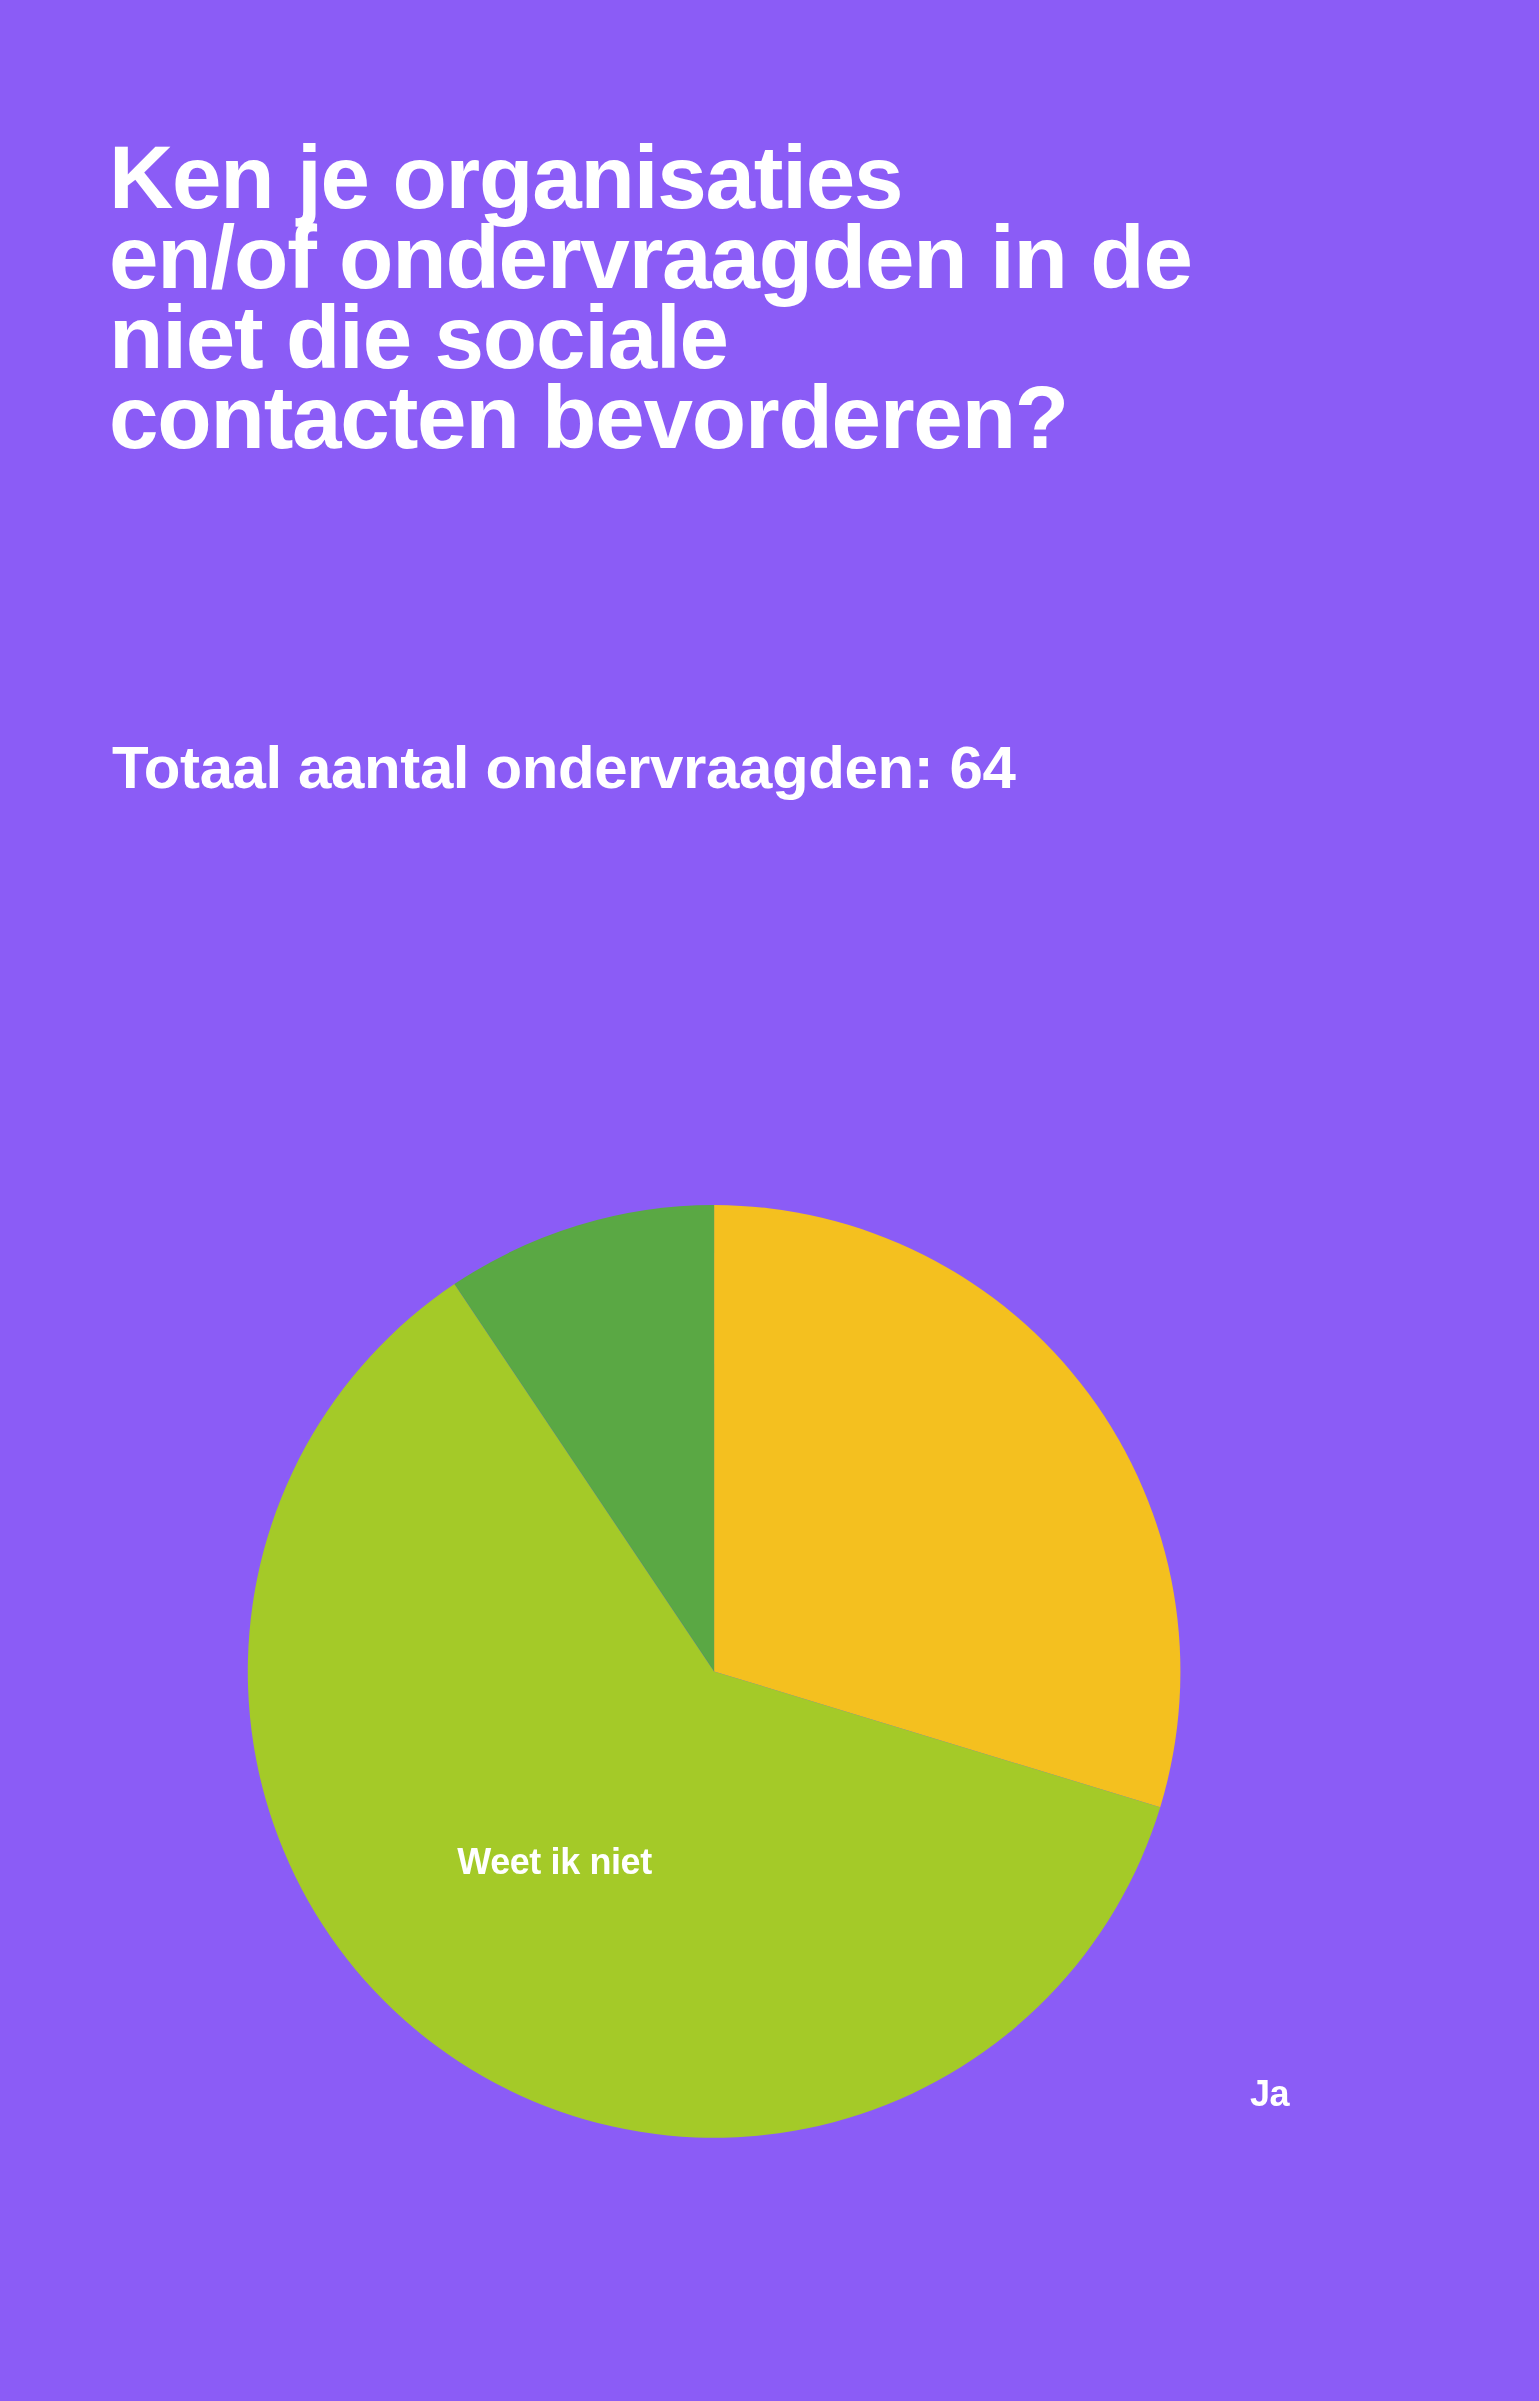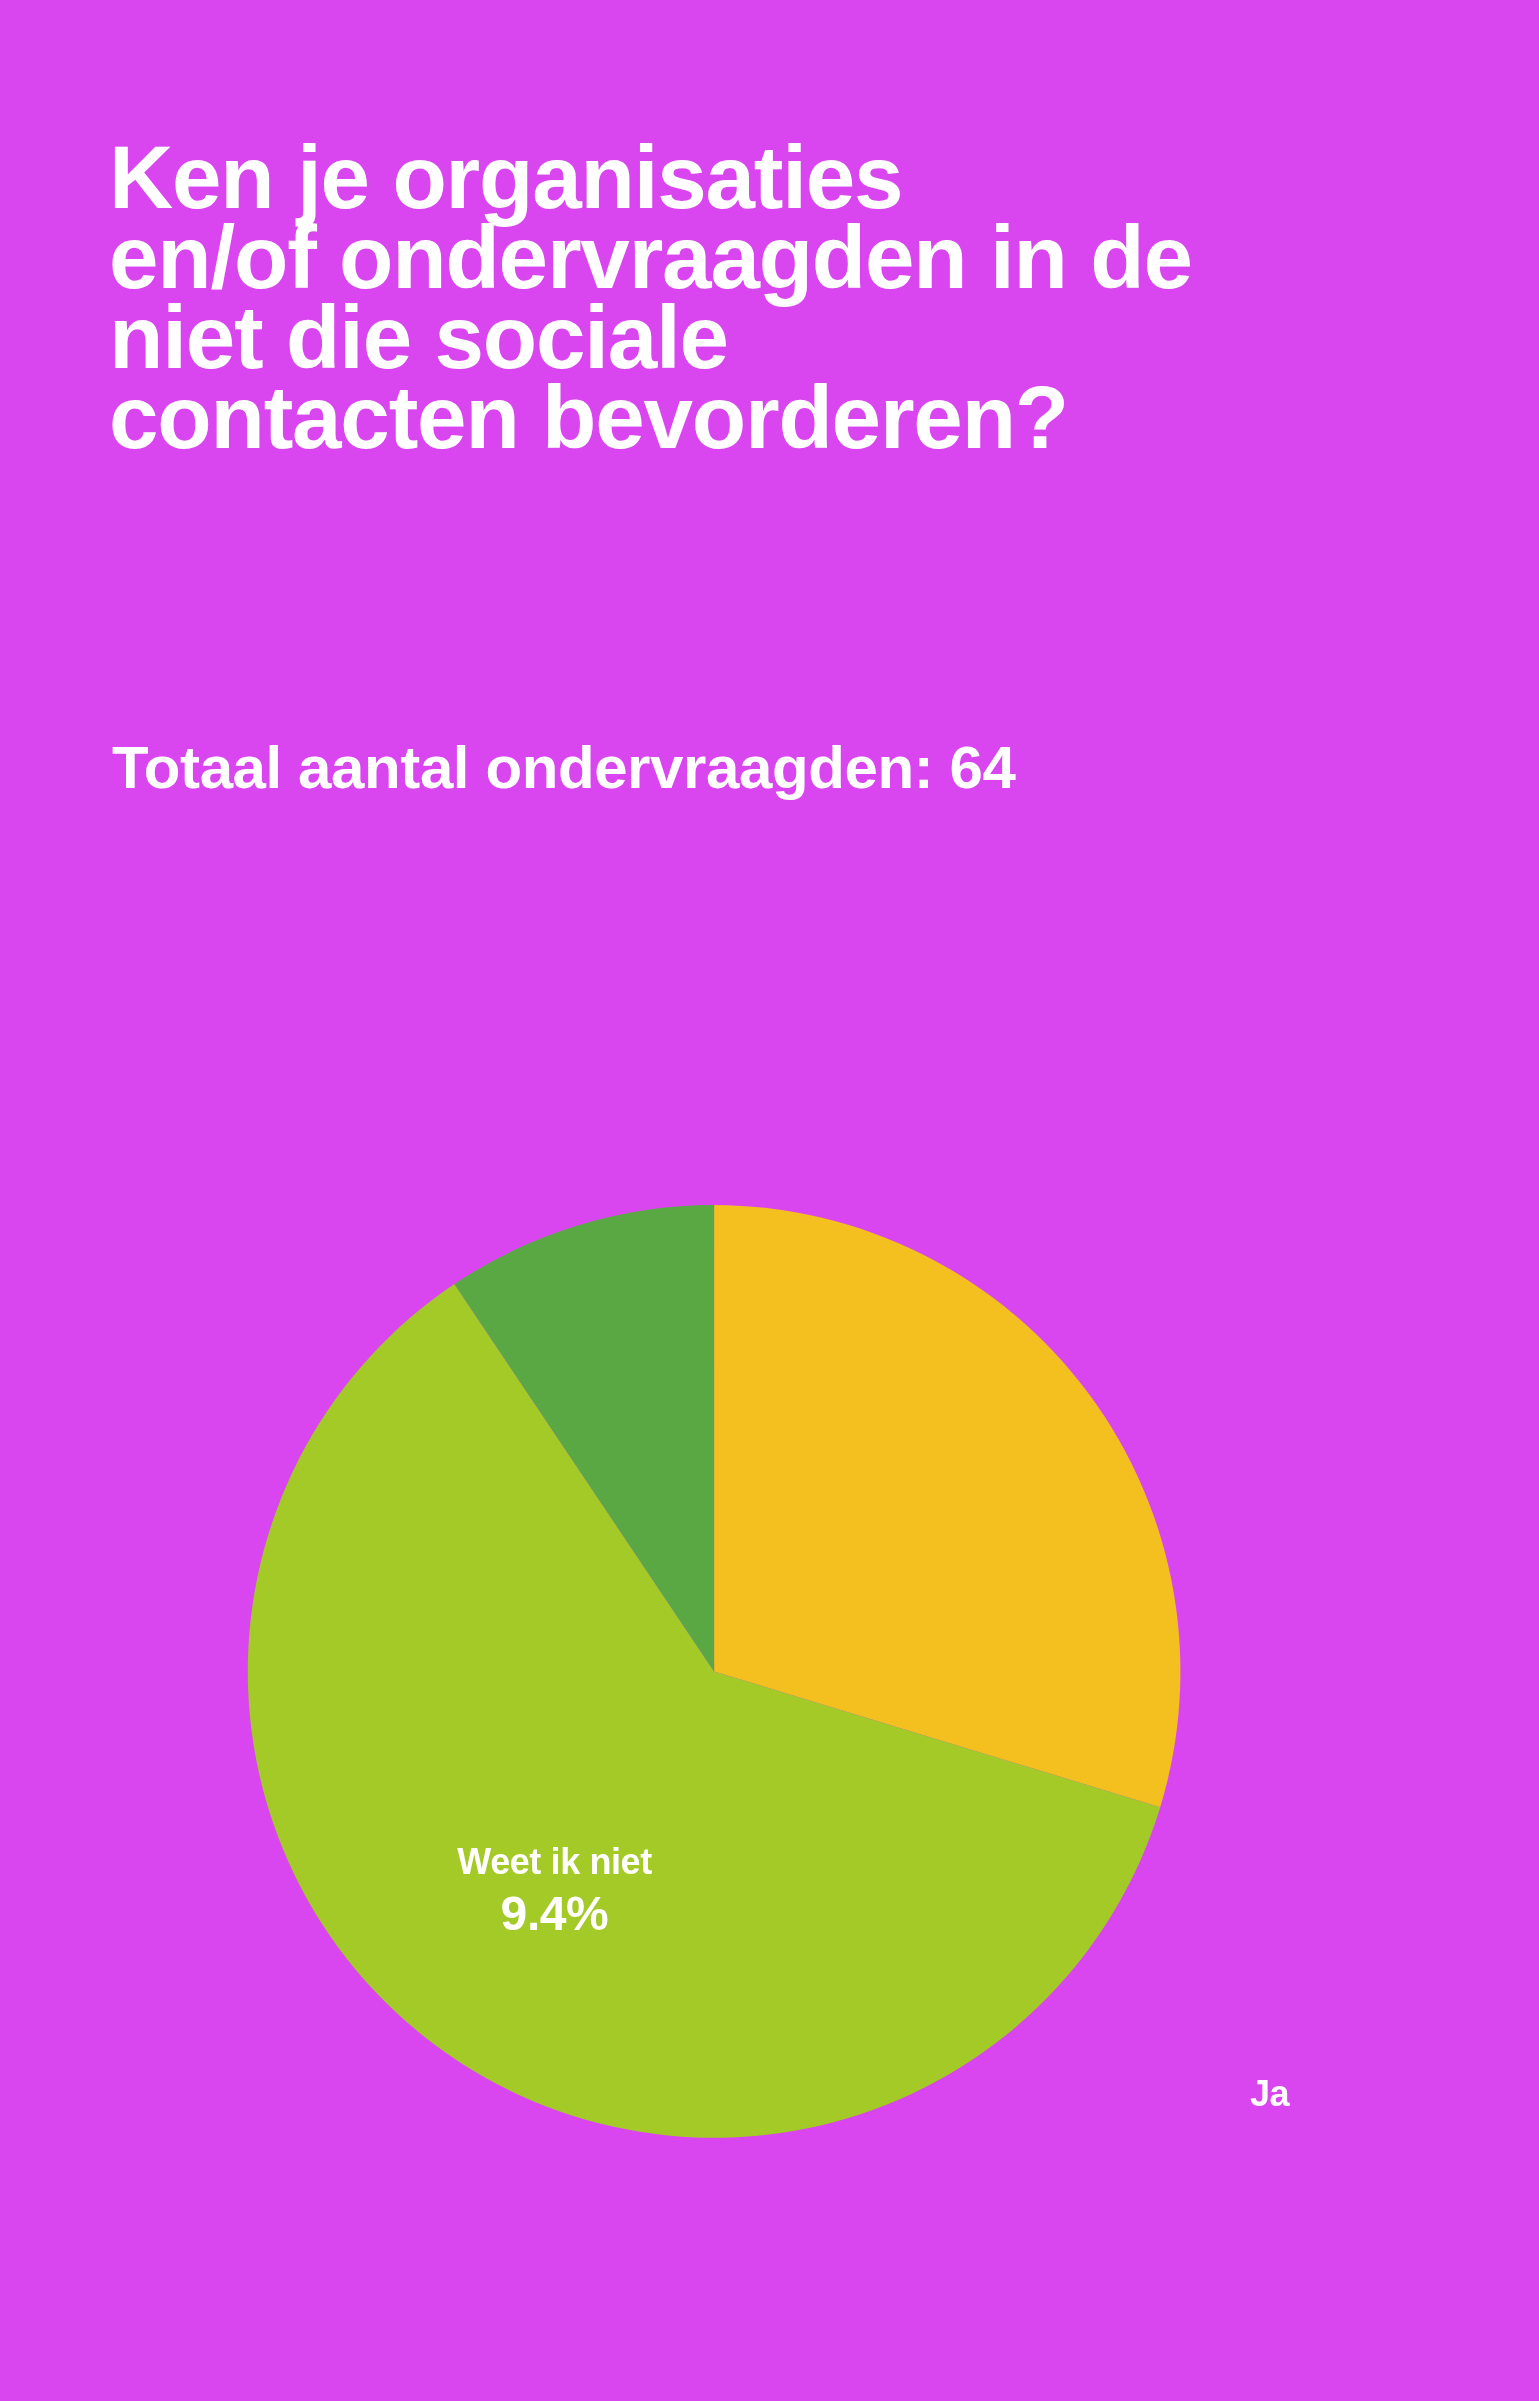--- a/index.html
+++ b/index.html
@@ -12,21 +12,21 @@
     background: #ce0c79;
     font-family: "Liberation Sans", sans-serif;
     overflow: hidden;
     position: relative;
   }
   #poster {
     position: absolute;
     left: 0; top: 0;
     width: 1539px;
     height: 2401px;
-    background: #d946ef;
+    background: #8b5cf6;
   }
 
   
   .title-block {
     position: absolute;
     left: 109px;
     top: 137px;
     width: 1339px;
   }
   .title-line {
@@ -114,21 +114,20 @@
     <svg id="pie-svg" width="1539" height="1555" viewBox="0 0 2000 2020">
       <g id="pie-slices">
           <path d="M 928 1071 L 928.00 465.00 A 606 606 0 0 1 1507.77 1247.37 Z" fill="#f4c01f"></path>
           <path d="M 928 1071 L 1507.77 1247.37 A 606 606 0 1 1 590.53 567.66 Z" fill="#a4ca28"></path>
           <path d="M 928 1071 L 590.53 567.66 A 606 606 0 0 1 928.00 465.00 Z" fill="#5aa844"></path>
         </g>
     </svg>
 
     <div class="slice-label" id="label-weet-ik-niet">
       <span class="lab-name">Weet ik niet</span>
-      <span class="lab-value">9.4%</span>
     </div>
 
     <div class="slice-label" id="label-ja">
       <span class="lab-name">Ja</span>
     </div>
 
   </div>
 </div>
 
 

